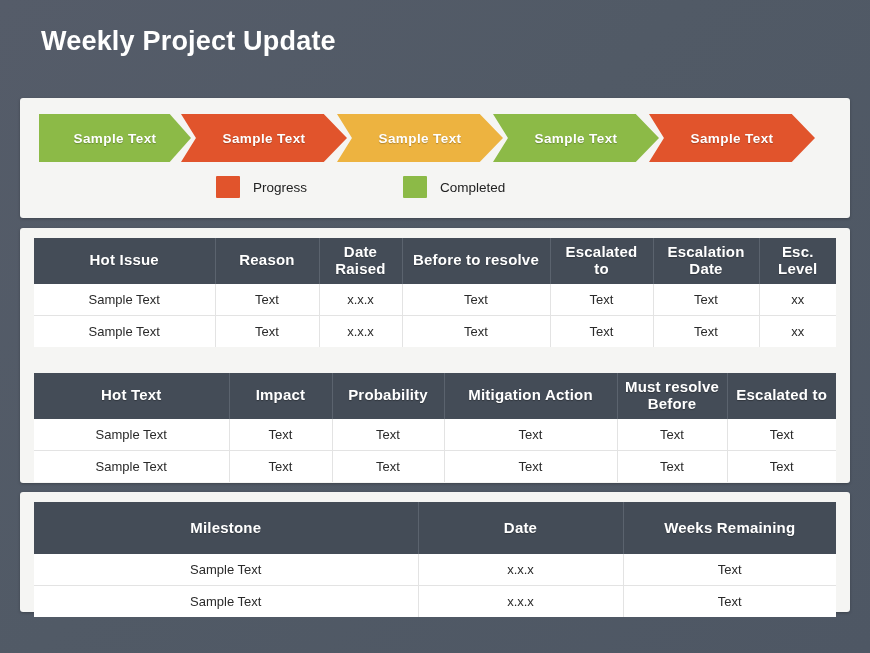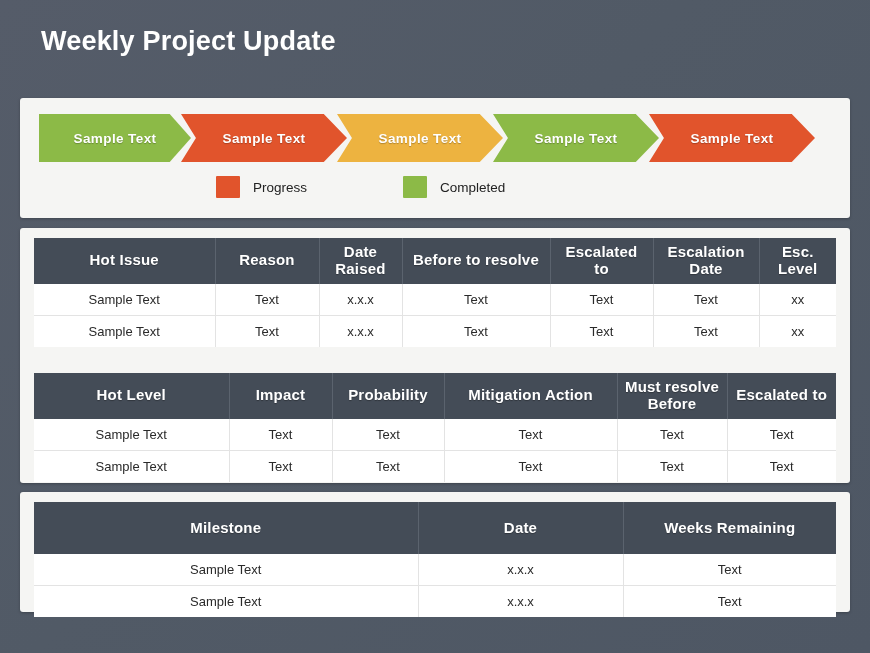--- a/index.html
+++ b/index.html
@@ -218,21 +218,21 @@
   <colgroup>
     <col style="width:195px">
       <col style="width:103px">
       <col style="width:112px">
     <col style="width:173px">
       <col style="width:110px">
       <col style="width:109px">
   </colgroup>
   <thead>
       <tr>
-        <th>Hot Level</th>
+        <th>Hot Text</th>
         <th>Impact</th>
         <th>Probability</th>
         <th>Mitigation Action</th>
         <th>Must resolve<br>Before</th>
         <th>Escalated to</th>
       </tr>
     </thead>
   <tbody>
       <tr>
         <td>Sample Text</td>

